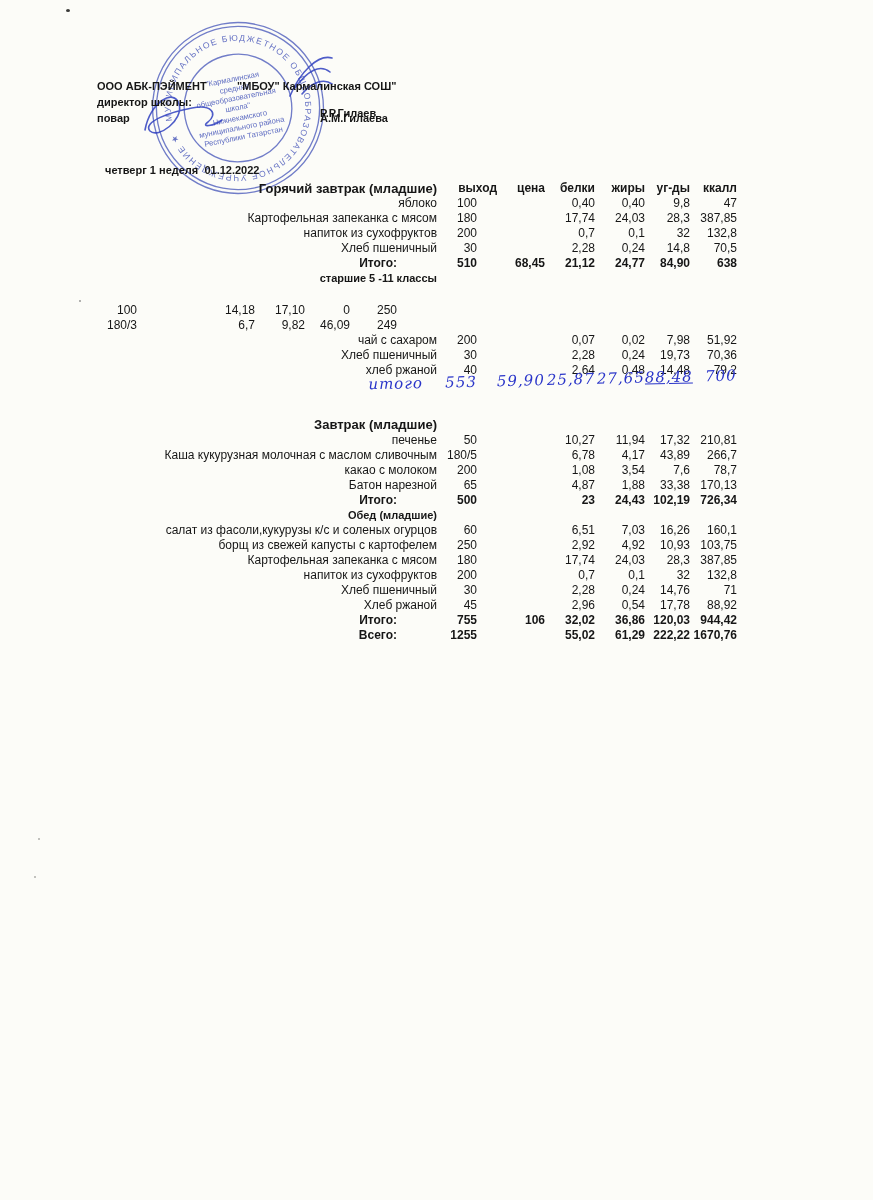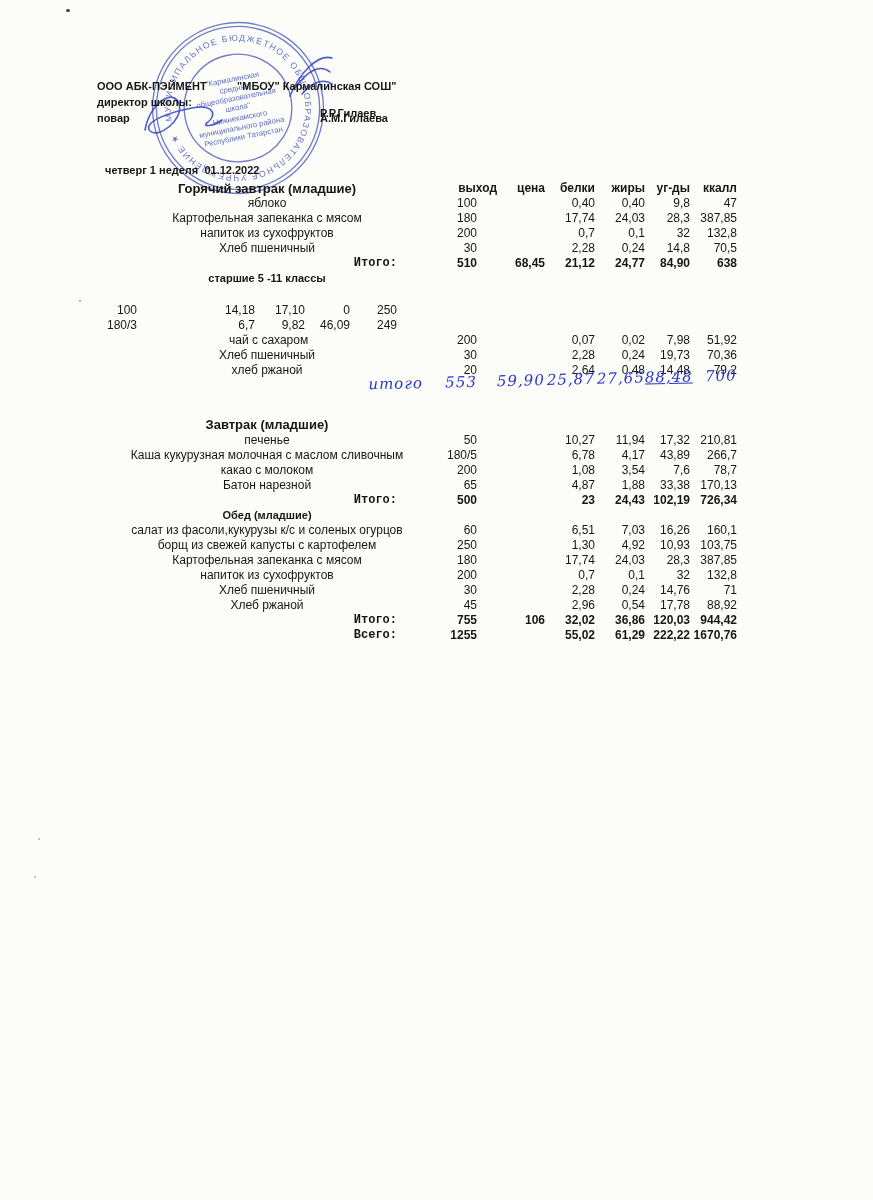--- a/index.html
+++ b/index.html
@@ -20,34 +20,34 @@
   .dateline{position:absolute;left:97px;top:164px;font-size:11px;font-weight:700;white-space:pre;margin-left:8px;}
 
   
   .stamp{position:absolute;left:140px;top:12px;width:196px;height:192px;transform:rotate(-11deg);pointer-events:none;}
   .sig{position:absolute;left:118px;top:42px;width:240px;height:120px;pointer-events:none;}
 
   
   .tbl{position:absolute;left:97px;top:181px;width:645px;}
   .row{display:flex;height:15px;line-height:15px;font-size:12px;}
   .c{flex:none;white-space:pre;overflow:visible;}
-  .c.name{width:340px;text-align:center;}
+  .c.name{width:340px;text-align:right;}
   .c.v0{width:60px;text-align:right;box-sizing:border-box;}
   .c.v1{width:48px;text-align:right;}
   .c.v2{width:50px;text-align:right;}
   .c.v3{width:50px;text-align:right;}
   .c.v4{width:45px;text-align:right;}
   .c.v5{width:47px;text-align:right;}
   .row.item .c.v0,.row.total .c.v0,.row.grand .c.v0,.row.hand .c.v0{padding-right:20px;}
   .row.hdr{font-weight:700;}
   .row.hdr .c.name{font-size:13px;}
   .row.sec{font-weight:700;font-size:13px;height:16px;line-height:16px;}
   .row.sec2,.row.sub{font-weight:700;font-size:11px;}
   .row.total .c,.row.grand .c{font-weight:700;}
-  .row.total .c.name,.row.grand .c.name{text-align:right;padding-right:40px;box-sizing:border-box;font-family:Liberation Mono, monospace;}
+  .row.total .c.name,.row.grand .c.name{text-align:right;padding-right:40px;box-sizing:border-box;}
   .row.hand{
     color:#2a35c9;font-family:"DejaVu Serif",serif;font-style:italic;
     font-size:15px;height:22px;line-height:20px;
     transform:rotate(-1.4deg);transform-origin:0 50%;letter-spacing:1px;
   }
   .row.hand .c.name{text-align:right;padding-right:14px;box-sizing:border-box;}
   .row.hand .c.uline{text-decoration:underline;}
   
   .speck{position:absolute;background:#3a3a38;border-radius:50%;}
 </style>
@@ -184,21 +184,21 @@
         <div class="c name">Хлеб пшеничный</div>
         <div class="c v0">30</div>
         <div class="c v1"></div>
         <div class="c v2">2,28</div>
         <div class="c v3">0,24</div>
         <div class="c v4">19,73</div>
         <div class="c v5">70,36</div>
       </div>
       <div class="row item">
         <div class="c name">хлеб ржаной</div>
-        <div class="c v0">20</div>
+        <div class="c v0">40</div>
         <div class="c v1"></div>
         <div class="c v2">2,64</div>
         <div class="c v3">0,48</div>
         <div class="c v4">14,48</div>
         <div class="c v5">79,2</div>
       </div>
       <div class="row hand" style="margin-top: 3px;">
         <div class="c name">итого</div>
         <div class="c v0">553</div>
         <div class="c v1">59,90</div>
@@ -264,21 +264,21 @@
         <div class="c v1"></div>
         <div class="c v2">6,51</div>
         <div class="c v3">7,03</div>
         <div class="c v4">16,26</div>
         <div class="c v5">160,1</div>
       </div>
       <div class="row item">
         <div class="c name">борщ из свежей капусты с картофелем</div>
         <div class="c v0">250</div>
         <div class="c v1"></div>
-        <div class="c v2">1,30</div>
+        <div class="c v2">2,92</div>
         <div class="c v3">4,92</div>
         <div class="c v4">10,93</div>
         <div class="c v5">103,75</div>
       </div>
       <div class="row item">
         <div class="c name">Картофельная запеканка с мясом</div>
         <div class="c v0">180</div>
         <div class="c v1"></div>
         <div class="c v2">17,74</div>
         <div class="c v3">24,03</div>

